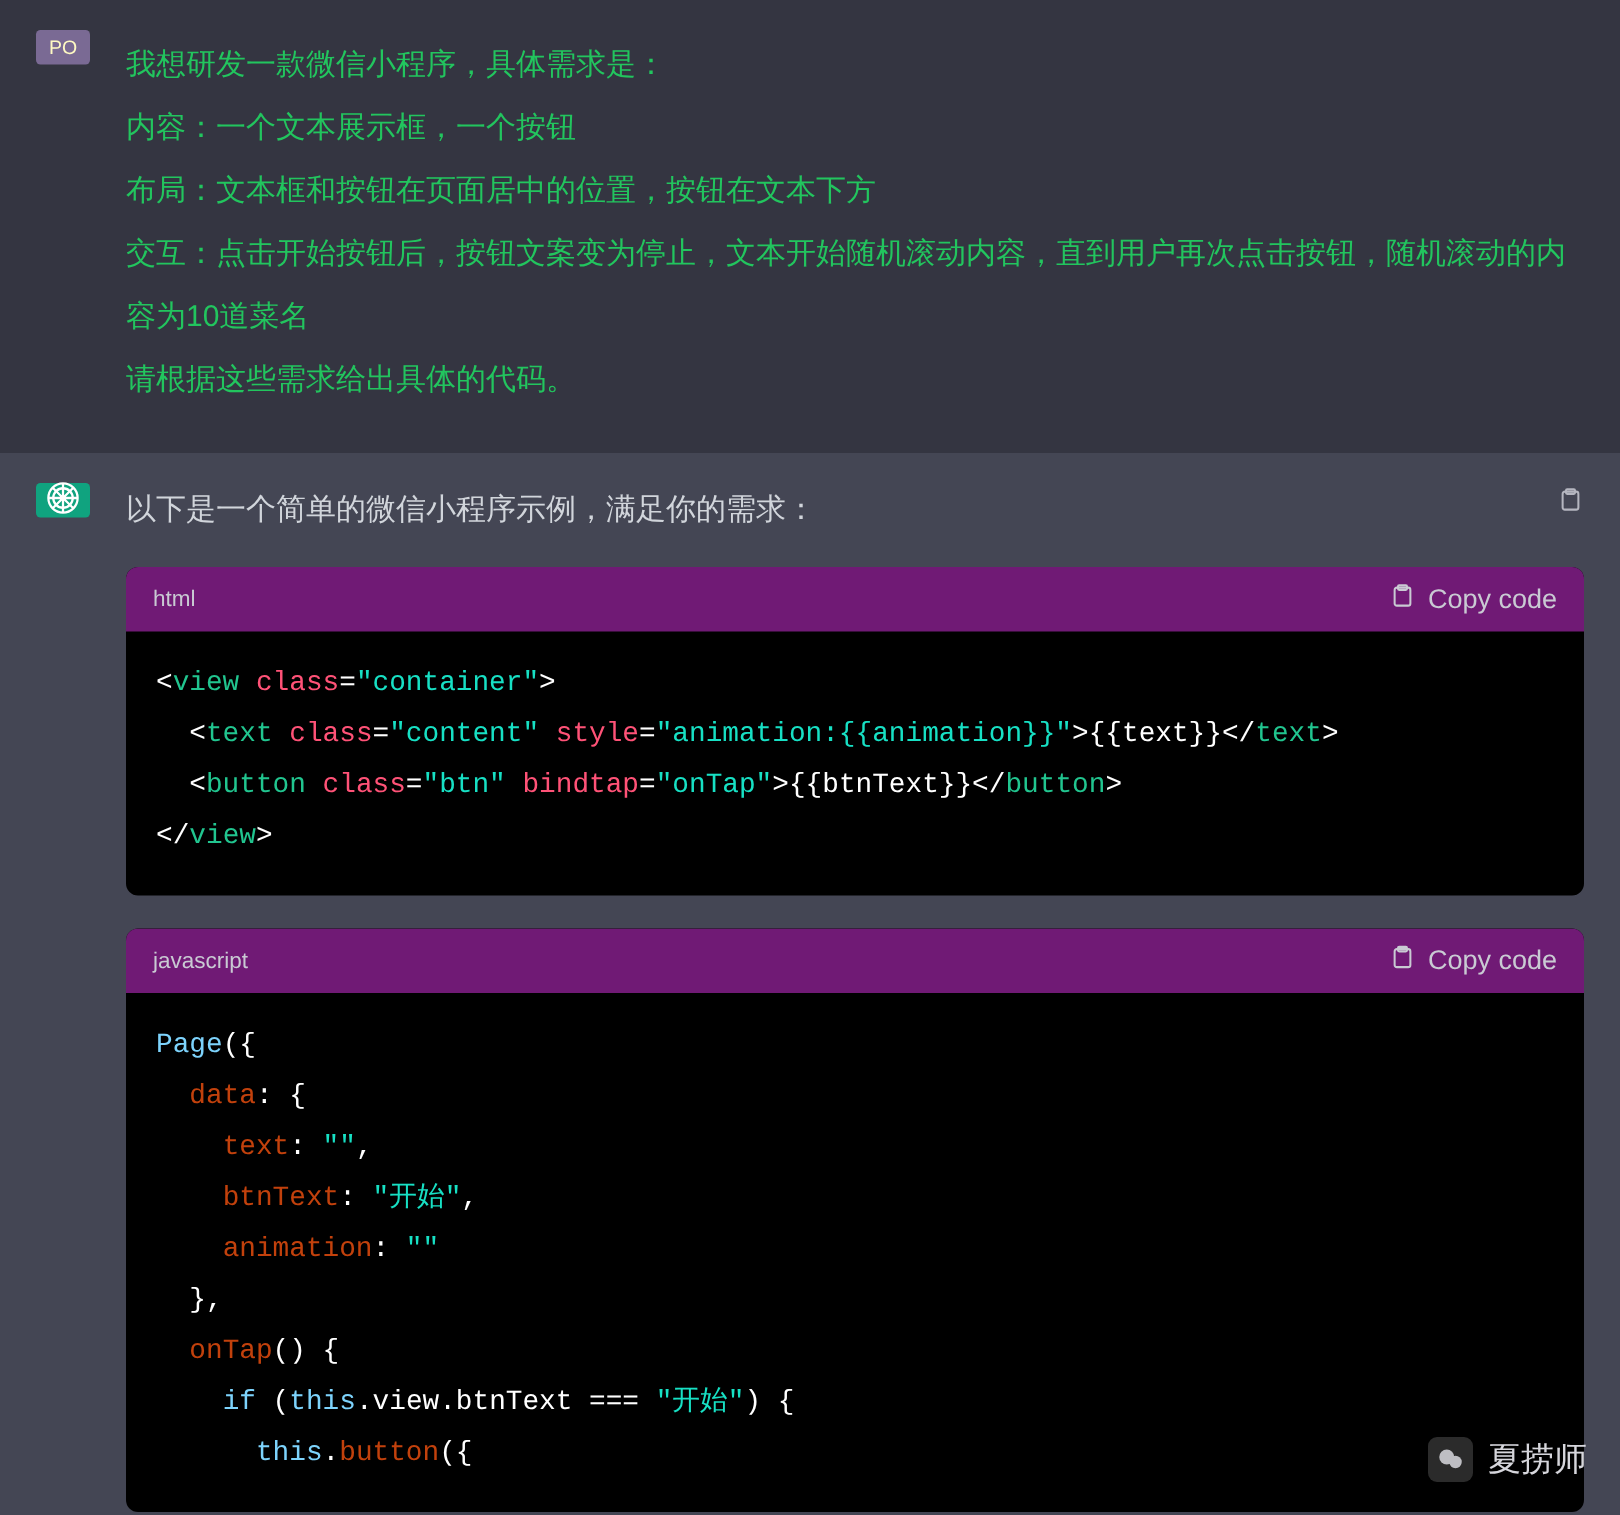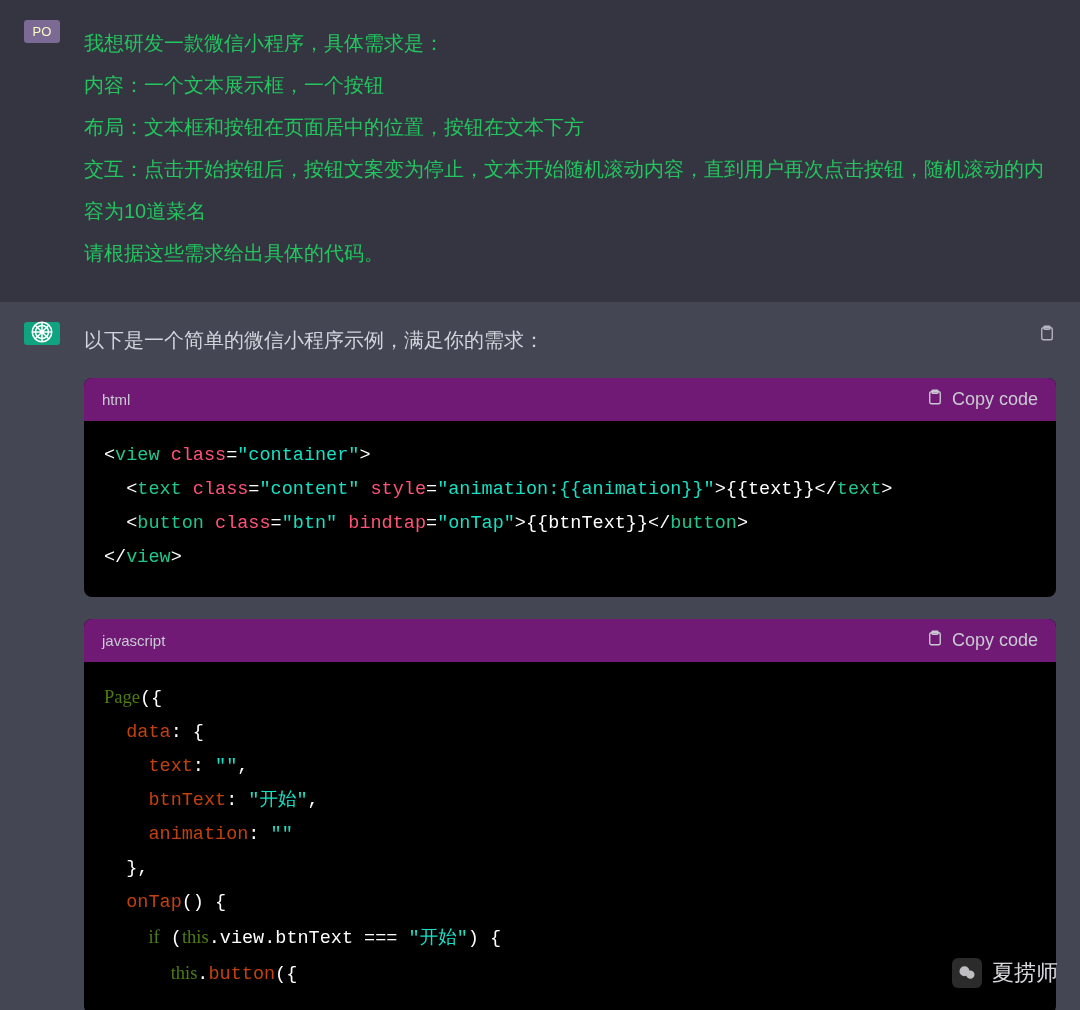--- a/index.html
+++ b/index.html
@@ -90,21 +90,21 @@
     white-space: pre;
     overflow: hidden;
   }
   
   .tk-tag   { color: #21c58f; }  
   .tk-attr  { color: #ff5277; }  
   .tk-str   { color: #17e0c4; }  
   .tk-plain { color: #ffffff; }
   .tk-punc  { color: #ffffff; }
   .tk-prop  { color: #c2410c; }
-  .tk-kw    { color: #4d7c0f; font-family: Liberation Serif, serif; }
+  .tk-kw    { color: #7dd3fc; }
 
   .watermark {
     position: fixed;
     right: 22px;
     bottom: 22px;
     display: flex;
     align-items: flex-end;
     gap: 10px;
     color: #e9e9ef;
     font-size: 22px;

